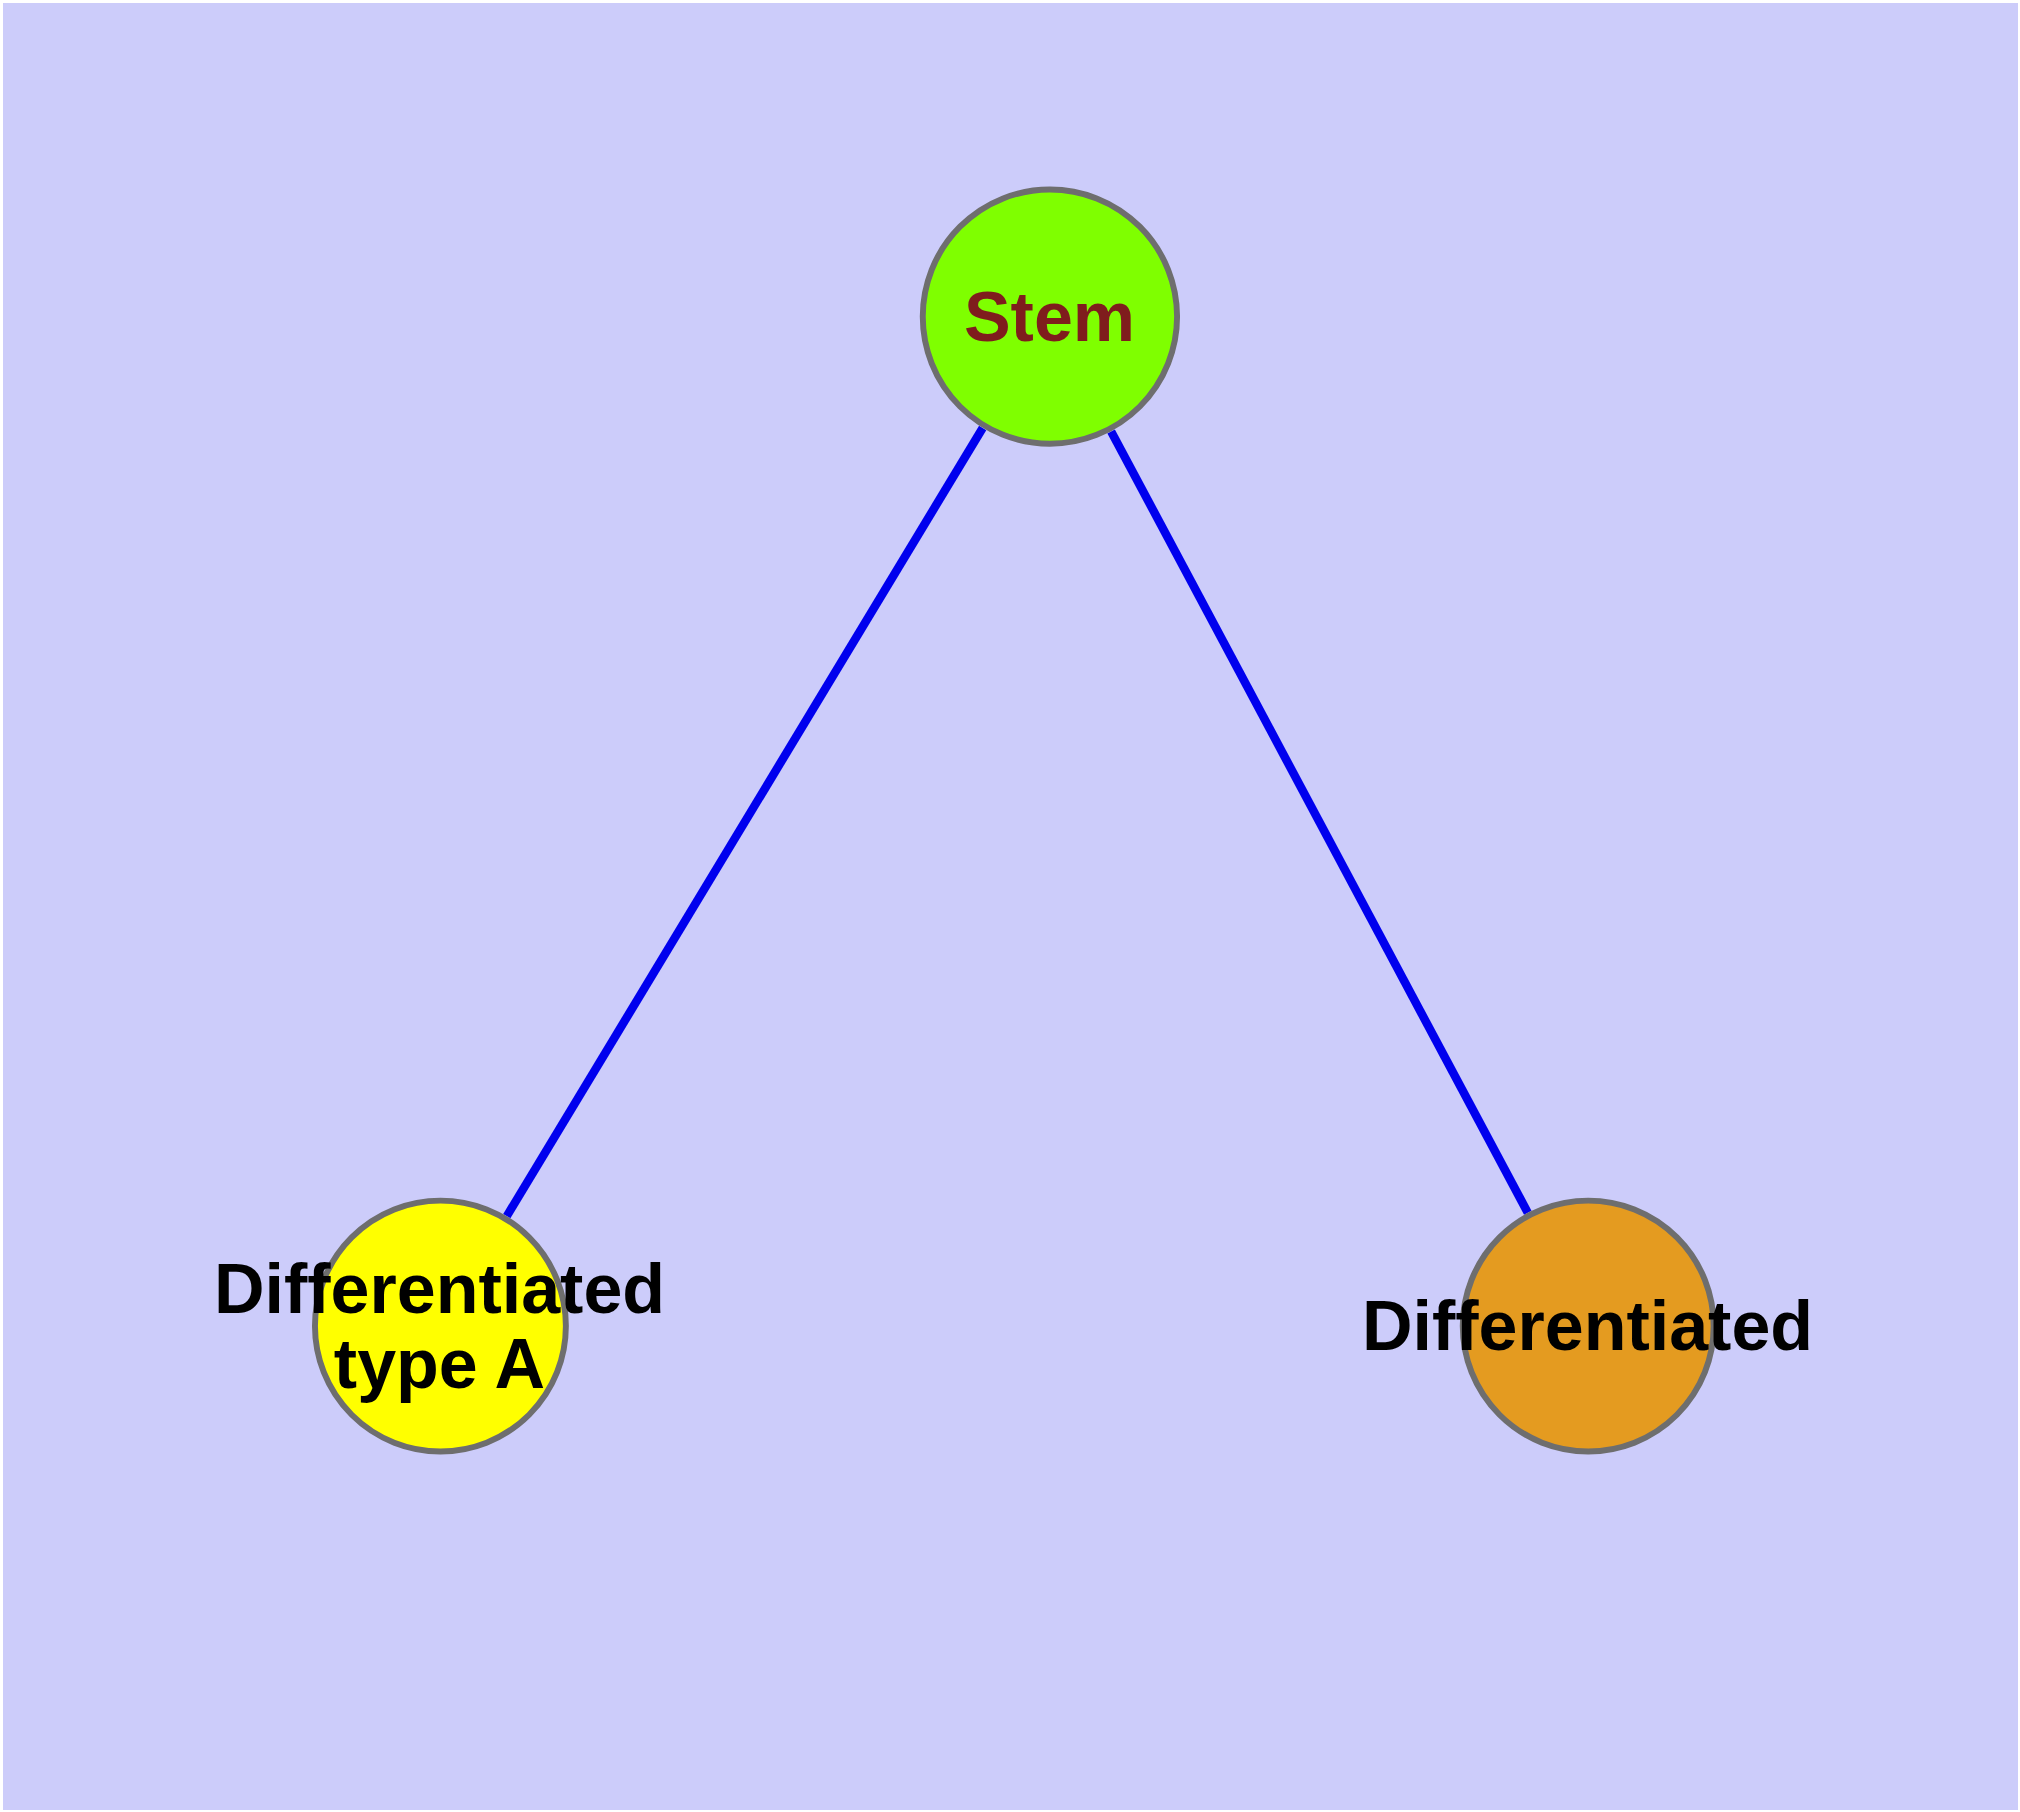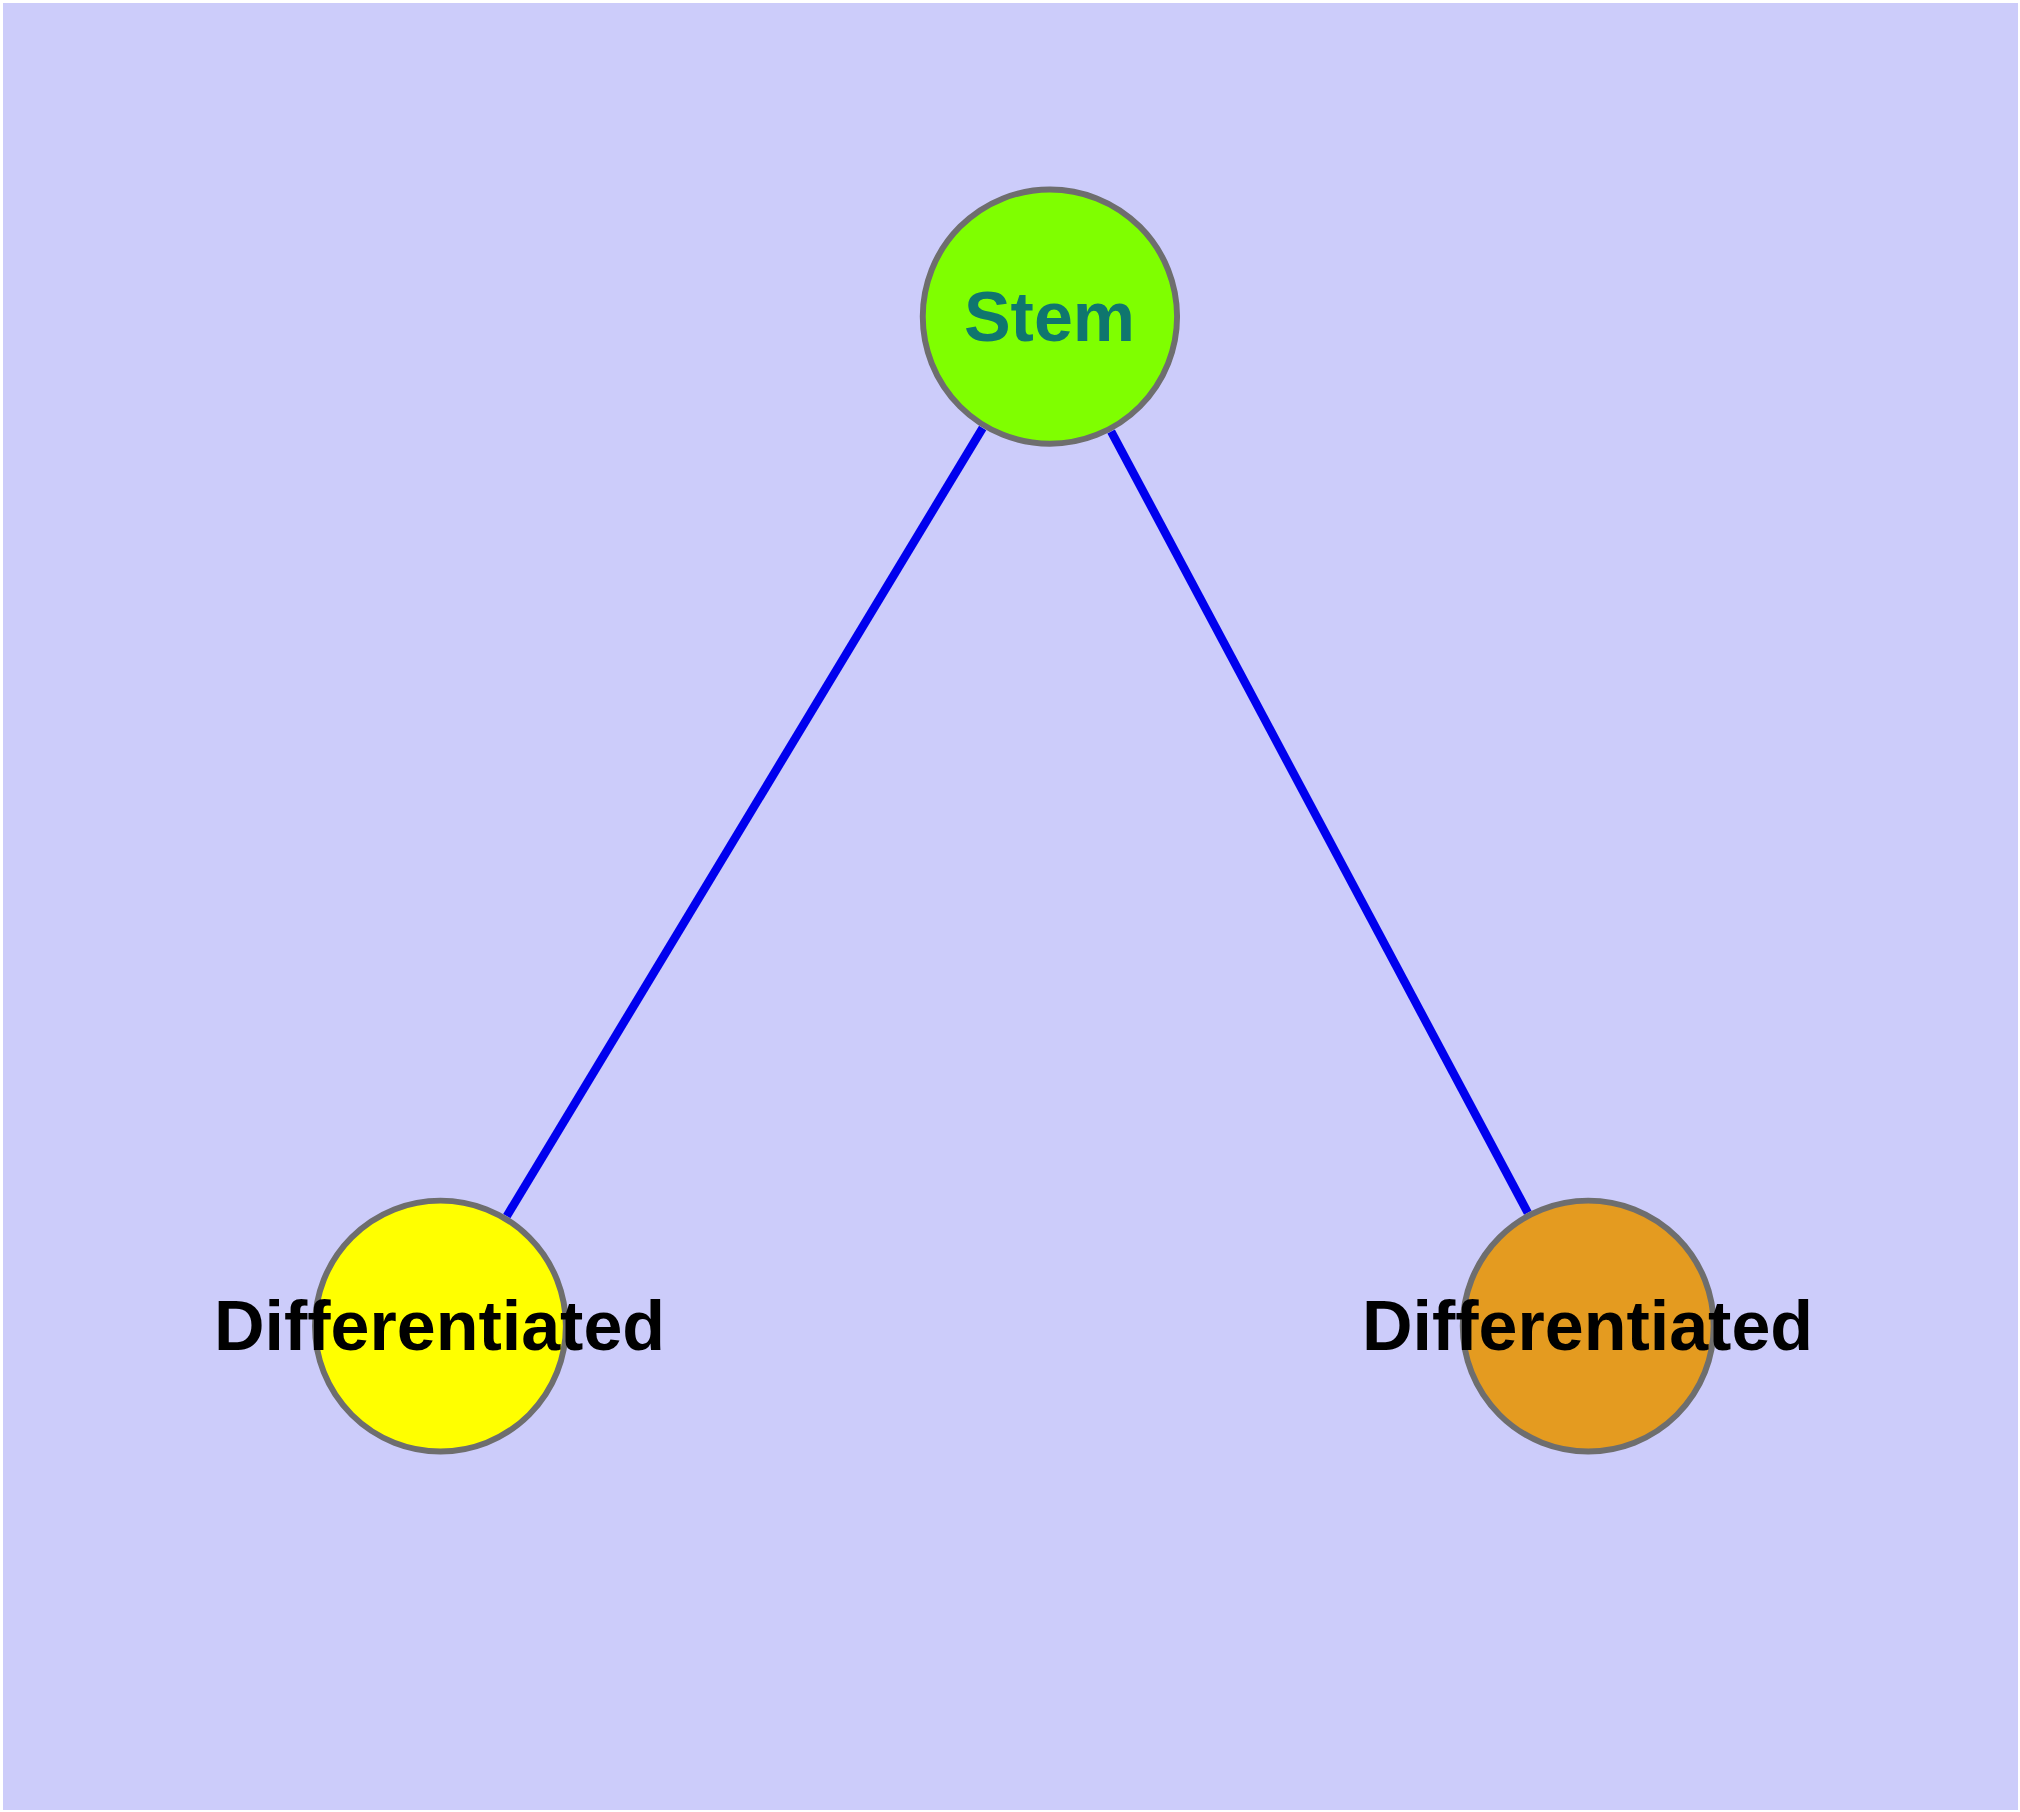--- a/index.html
+++ b/index.html
@@ -61,25 +61,26 @@
         <line x1="1307.2175849133407" y1="505.45061989258085" x2="1798.7233608184292" y2="1427.314209031101" stroke="#0000ee" stroke-width="10" stroke-linecap="butt"></line>
       </g>
     <g id="node-layer">
         <circle cx="1235" cy="370" r="150" fill="#7fff00" stroke="#6e6e6e" stroke-width="7"></circle>
         <circle cx="516" cy="1561" r="148" fill="#ffff00" stroke="#6e6e6e" stroke-width="7"></circle>
         <circle cx="1870" cy="1561" r="148" fill="#e49b20" stroke="#6e6e6e" stroke-width="7"></circle>
       </g>
   </svg>
 
   <div id="label-layer">
-      <div class="node-label node-label-lg" style="left: 1047px; top: 314px; font-size: 70px; color: #0f766e;">
+      <div class="node-label node-label-lg" style="left: 1047px; top: 314px; font-size: 70px; color: #7f1d1d;">
         <span class="label-line">Stem</span>
       </div>
       <div class="node-label node-label-lg" style="left: 437px; top: 1323px; font-size: 70px; color: rgb(0, 0, 0);">
         <span class="label-line">Differentiated</span>
+        <span class="label-line">type A</span>
       </div>
       <div class="node-label node-label-lg" style="left: 1585px; top: 1323px; font-size: 70px; color: rgb(0, 0, 0);">
         <span class="label-line">Differentiated</span>
       </div>
     </div>
 
 </div>
 
 
 </body></html>

